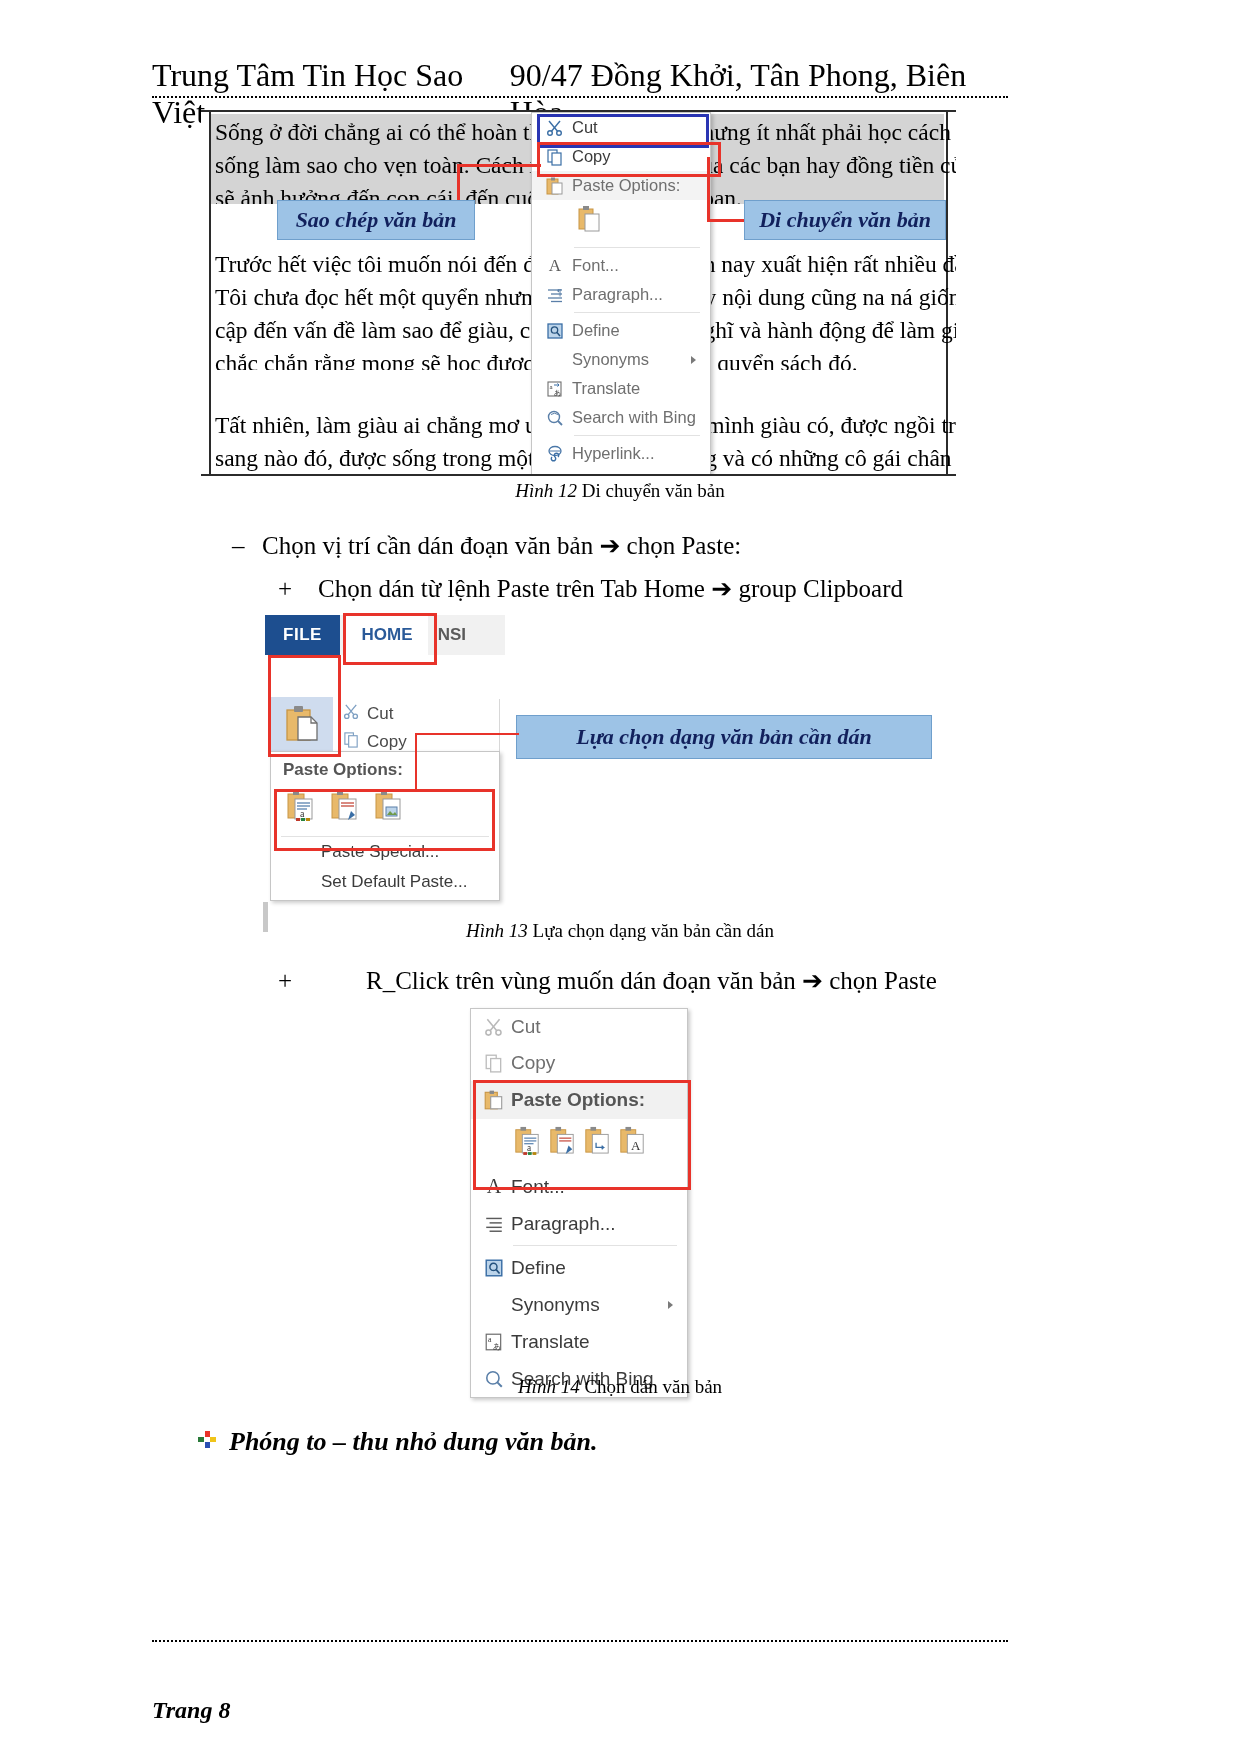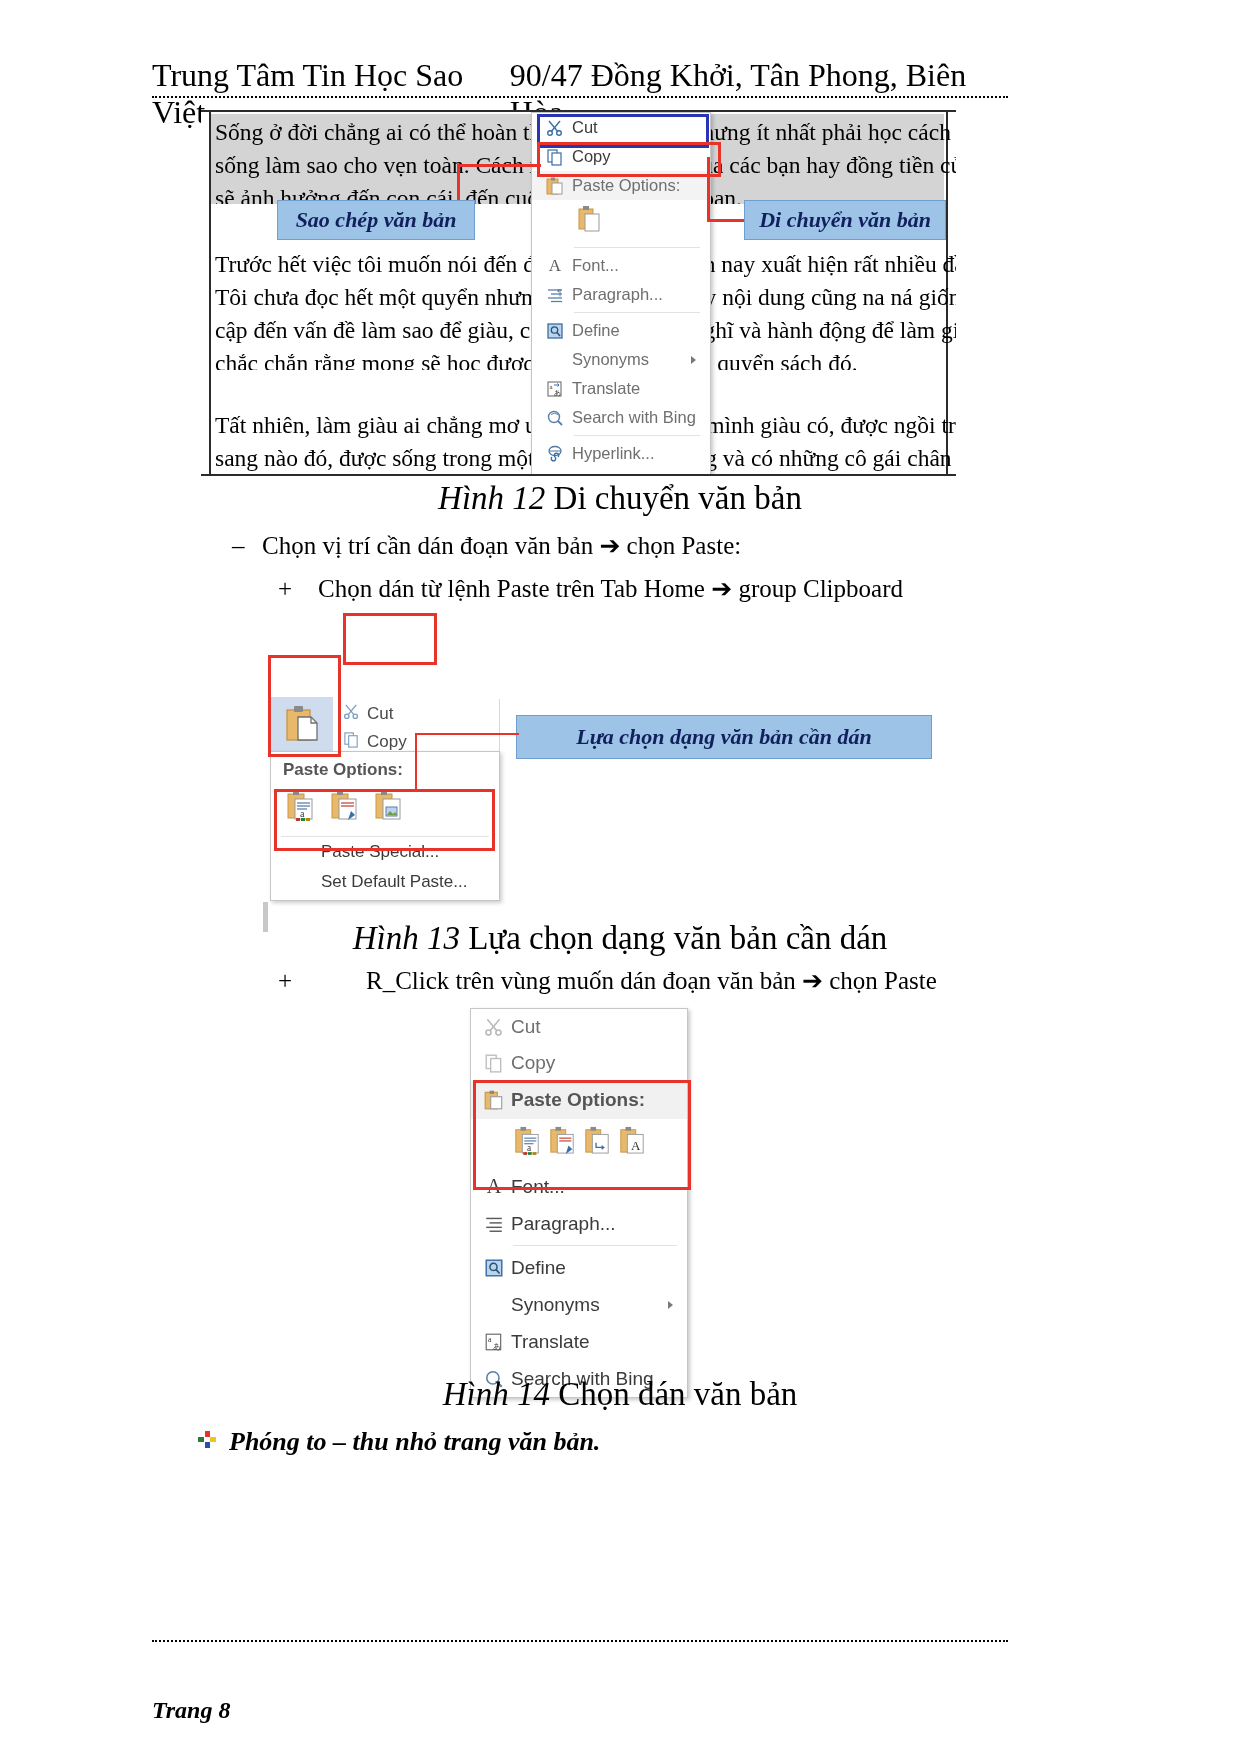--- a/index.html
+++ b/index.html
@@ -19,21 +19,21 @@
     display:flex;justify-content:space-between;align-items:baseline;
     font-size:32px;
   }
   .hdr-rule{
     position:absolute;left:152px;top:96px;width:856px;height:0;
     border-bottom:2px dotted #000;
   }
 
   
   .body-line{position:absolute;font-size:25px;line-height:1.25;white-space:nowrap;}
-  .caption{position:absolute;width:1240px;text-align:center;font-size:33px;}
+  .caption{position:absolute;width:1240px;text-align:center;font-size:19px;}
   .caption i{font-style:italic;}
 
   
   .fig12{
     position:absolute;left:201px;top:110px;width:755px;height:362px;
     background:#fff;overflow:hidden;
     border-top:2px solid #2b2b2b;
     border-bottom:2px solid #2b2b2b;
   }
   .doc-edge-l{position:absolute;left:8px;top:0;width:2px;height:362px;background:#2b2b2b;}
@@ -310,20 +310,31 @@
     <span>Di chuyển văn bản</span>
   </div>
 
   <div class="body-line" style="left:232px;top:530px;">–</div>
   <div class="body-line" style="left:262px;top:530px;">Chọn vị trí cần dán đoạn văn bản ➔ chọn Paste:</div>
 
   <div class="body-line" style="left:278px;top:573px;">+</div>
   <div class="body-line" style="left:318px;top:573px;">Chọn dán từ lệnh Paste trên Tab Home ➔ group Clipboard</div>
 
   <div class="fig13">
+    <div class="ribbon-tabs">
+      <div class="tab-file">
+        <span>FILE</span>
+      </div>
+      <div class="tab-home">
+        <span>HOME</span>
+      </div>
+      <div class="tab-ins">
+        <span>INSI</span>
+      </div>
+    </div>
 
     <div class="ribbon-body">
       <div class="paste-big">
         <span>
           <svg width="38" height="42" viewBox="0 0 38 42">
             <rect x="4" y="7" width="23" height="30" fill="#e8b96a" stroke="#c89544" stroke-width="1.3"></rect>
             <rect x="11" y="3" width="9" height="6" rx="1" fill="#8a8a8a"></rect>
             <path d="M15 14 h13 l6 6 v17 h-19 z" fill="#ffffff" stroke="#6f6f6f" stroke-width="1.3"></path>
             <path d="M28 14 v6 h6" fill="none" stroke="#6f6f6f" stroke-width="1.3"></path>
           </svg>
@@ -596,21 +607,21 @@
 
   <div style="position:absolute;left:197px;top:1427px;display:flex;align-items:center;gap:12px;">
     <span>
       <svg width="20" height="20" viewBox="0 0 20 20">
         <rect x="8" y="1" width="5" height="6" fill="#e8332a"></rect>
         <rect x="1" y="7" width="6" height="5" fill="#2a7a3a"></rect>
         <rect x="13" y="7" width="6" height="5" fill="#f0c419"></rect>
         <rect x="8" y="12" width="5" height="6" fill="#2a4fb3"></rect>
       </svg>
     </span>
-    <span style="font-size:26px;font-weight:bold;font-style:italic;">Phóng to – thu nhỏ trang văn bản.</span>
+    <span style="font-size:26px;font-weight:bold;font-style:italic;">Phóng to – thu nhỏ dung văn bản.</span>
   </div>
 
   <div class="ftr-rule"></div>
   <div class="ftr">
     <span class="right">Trang 8</span>
   </div>
 
 </div>
 
 </body></html>

